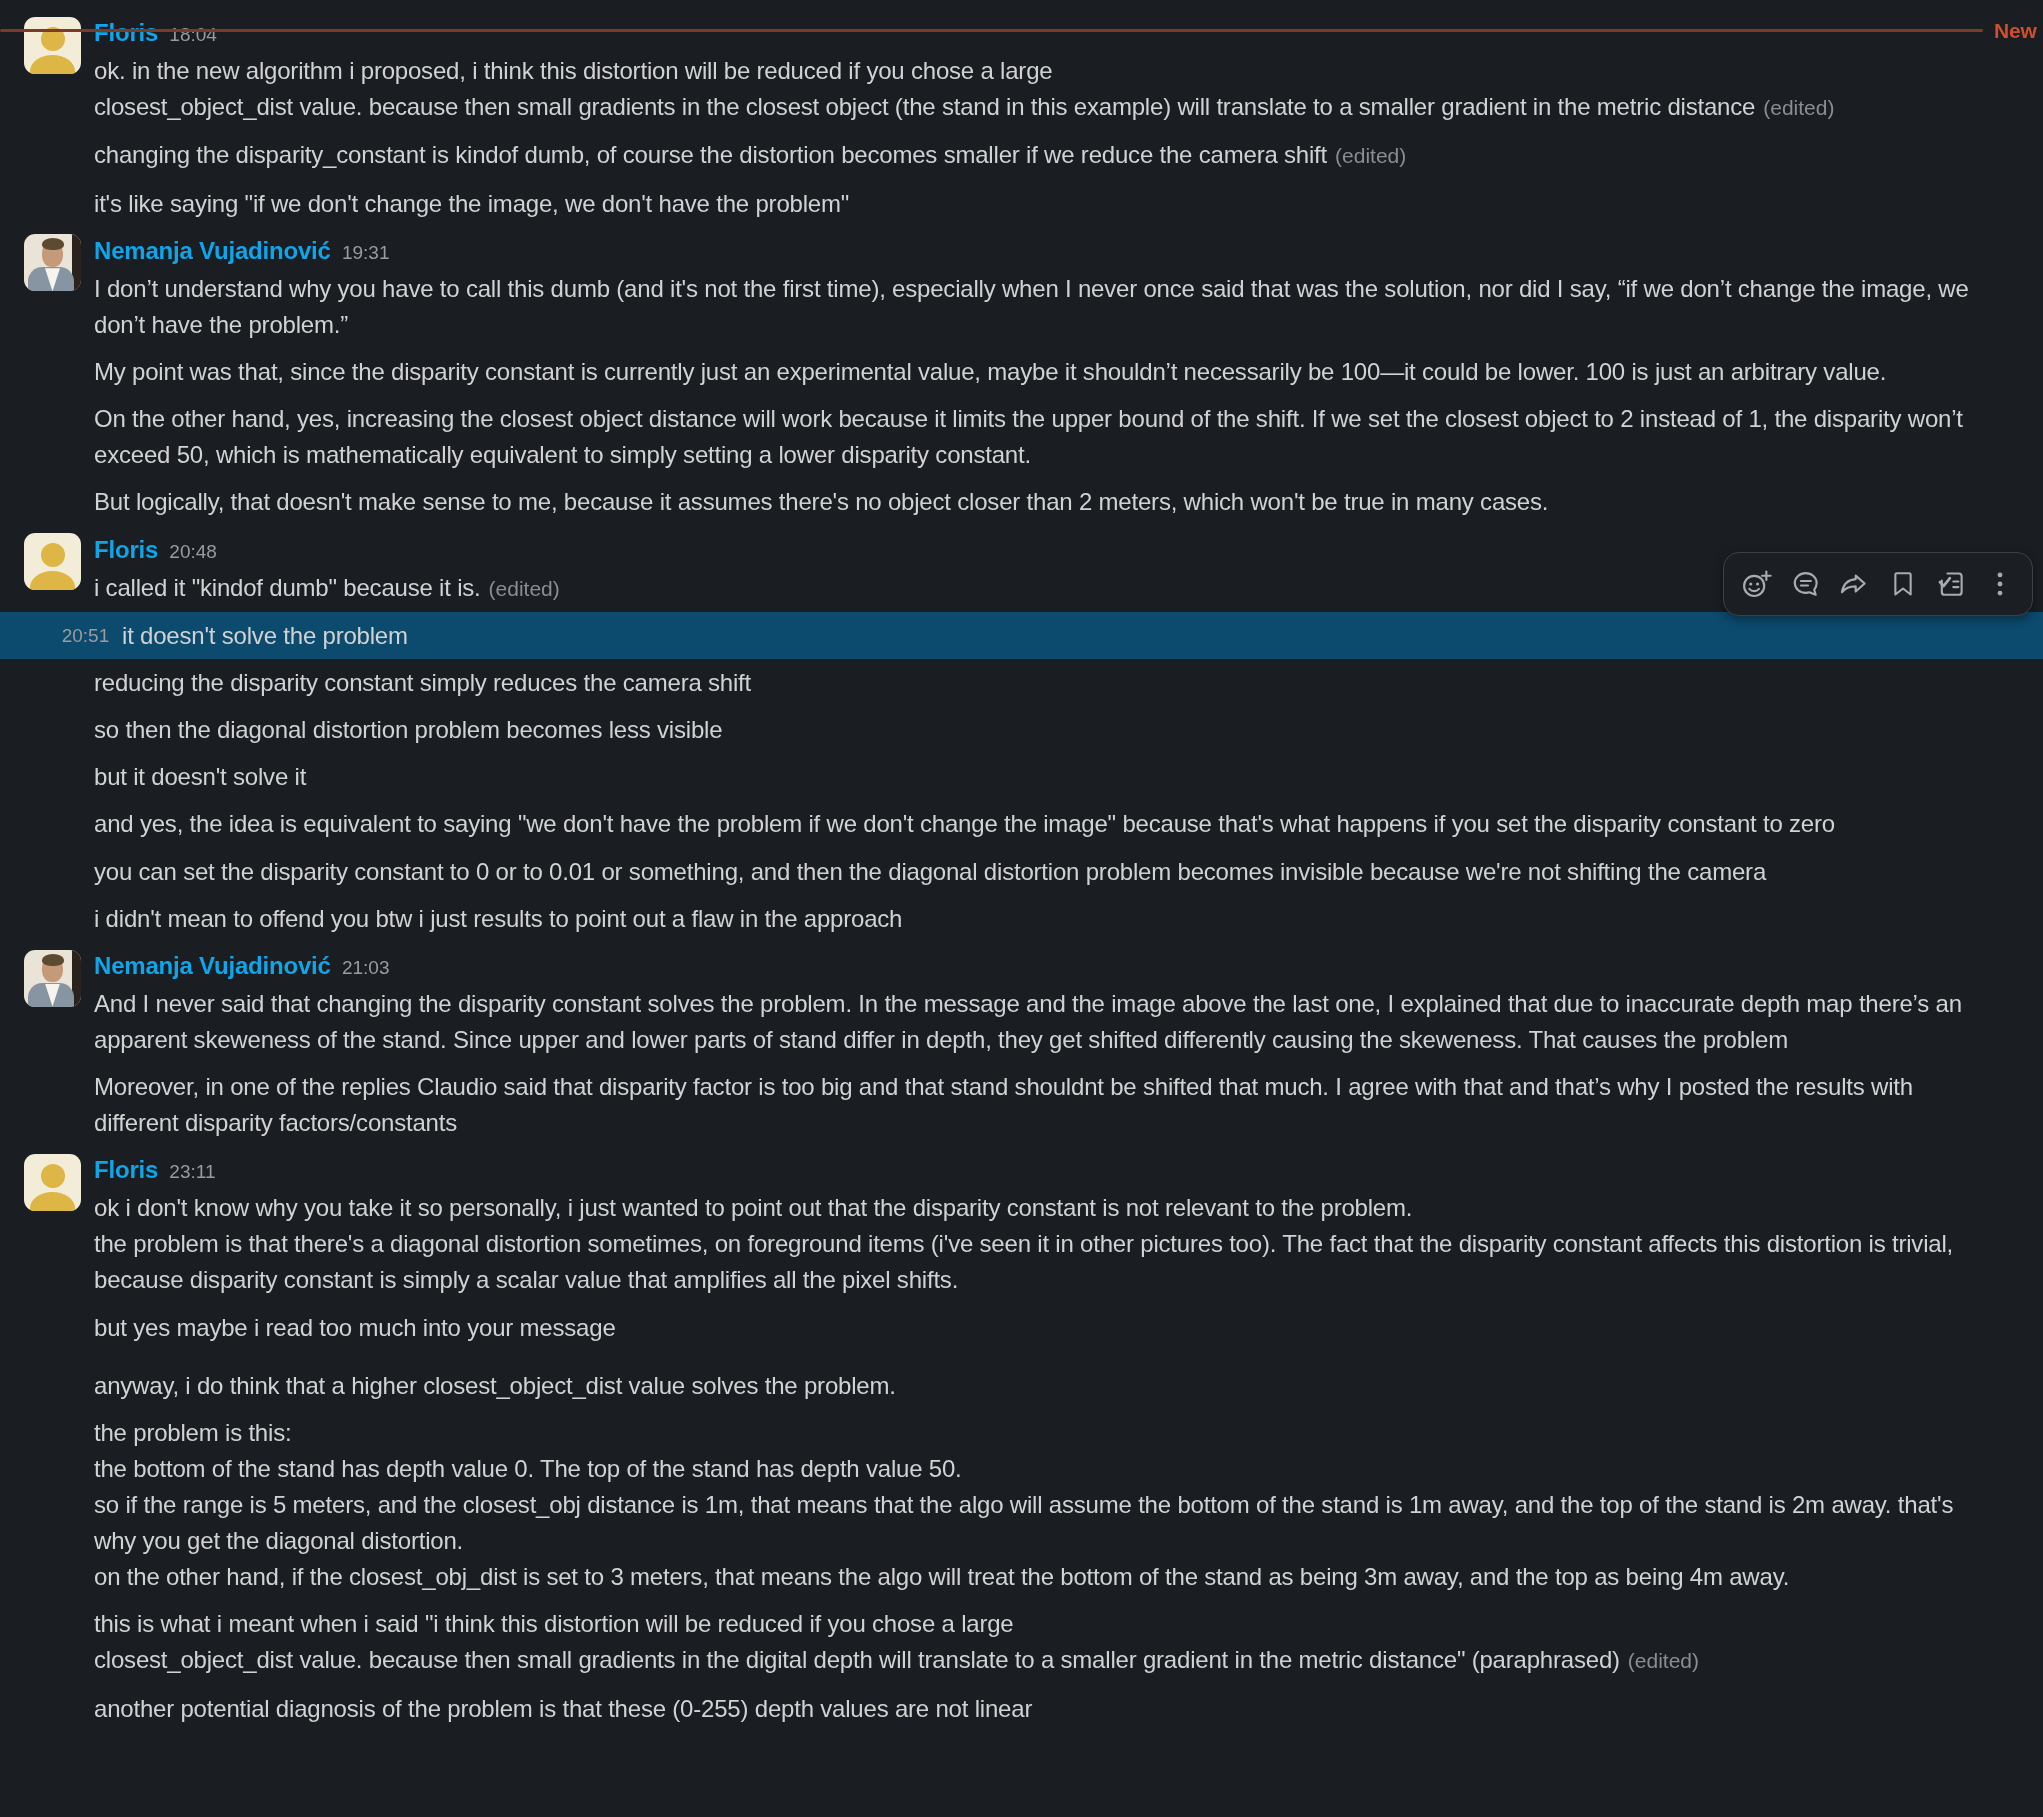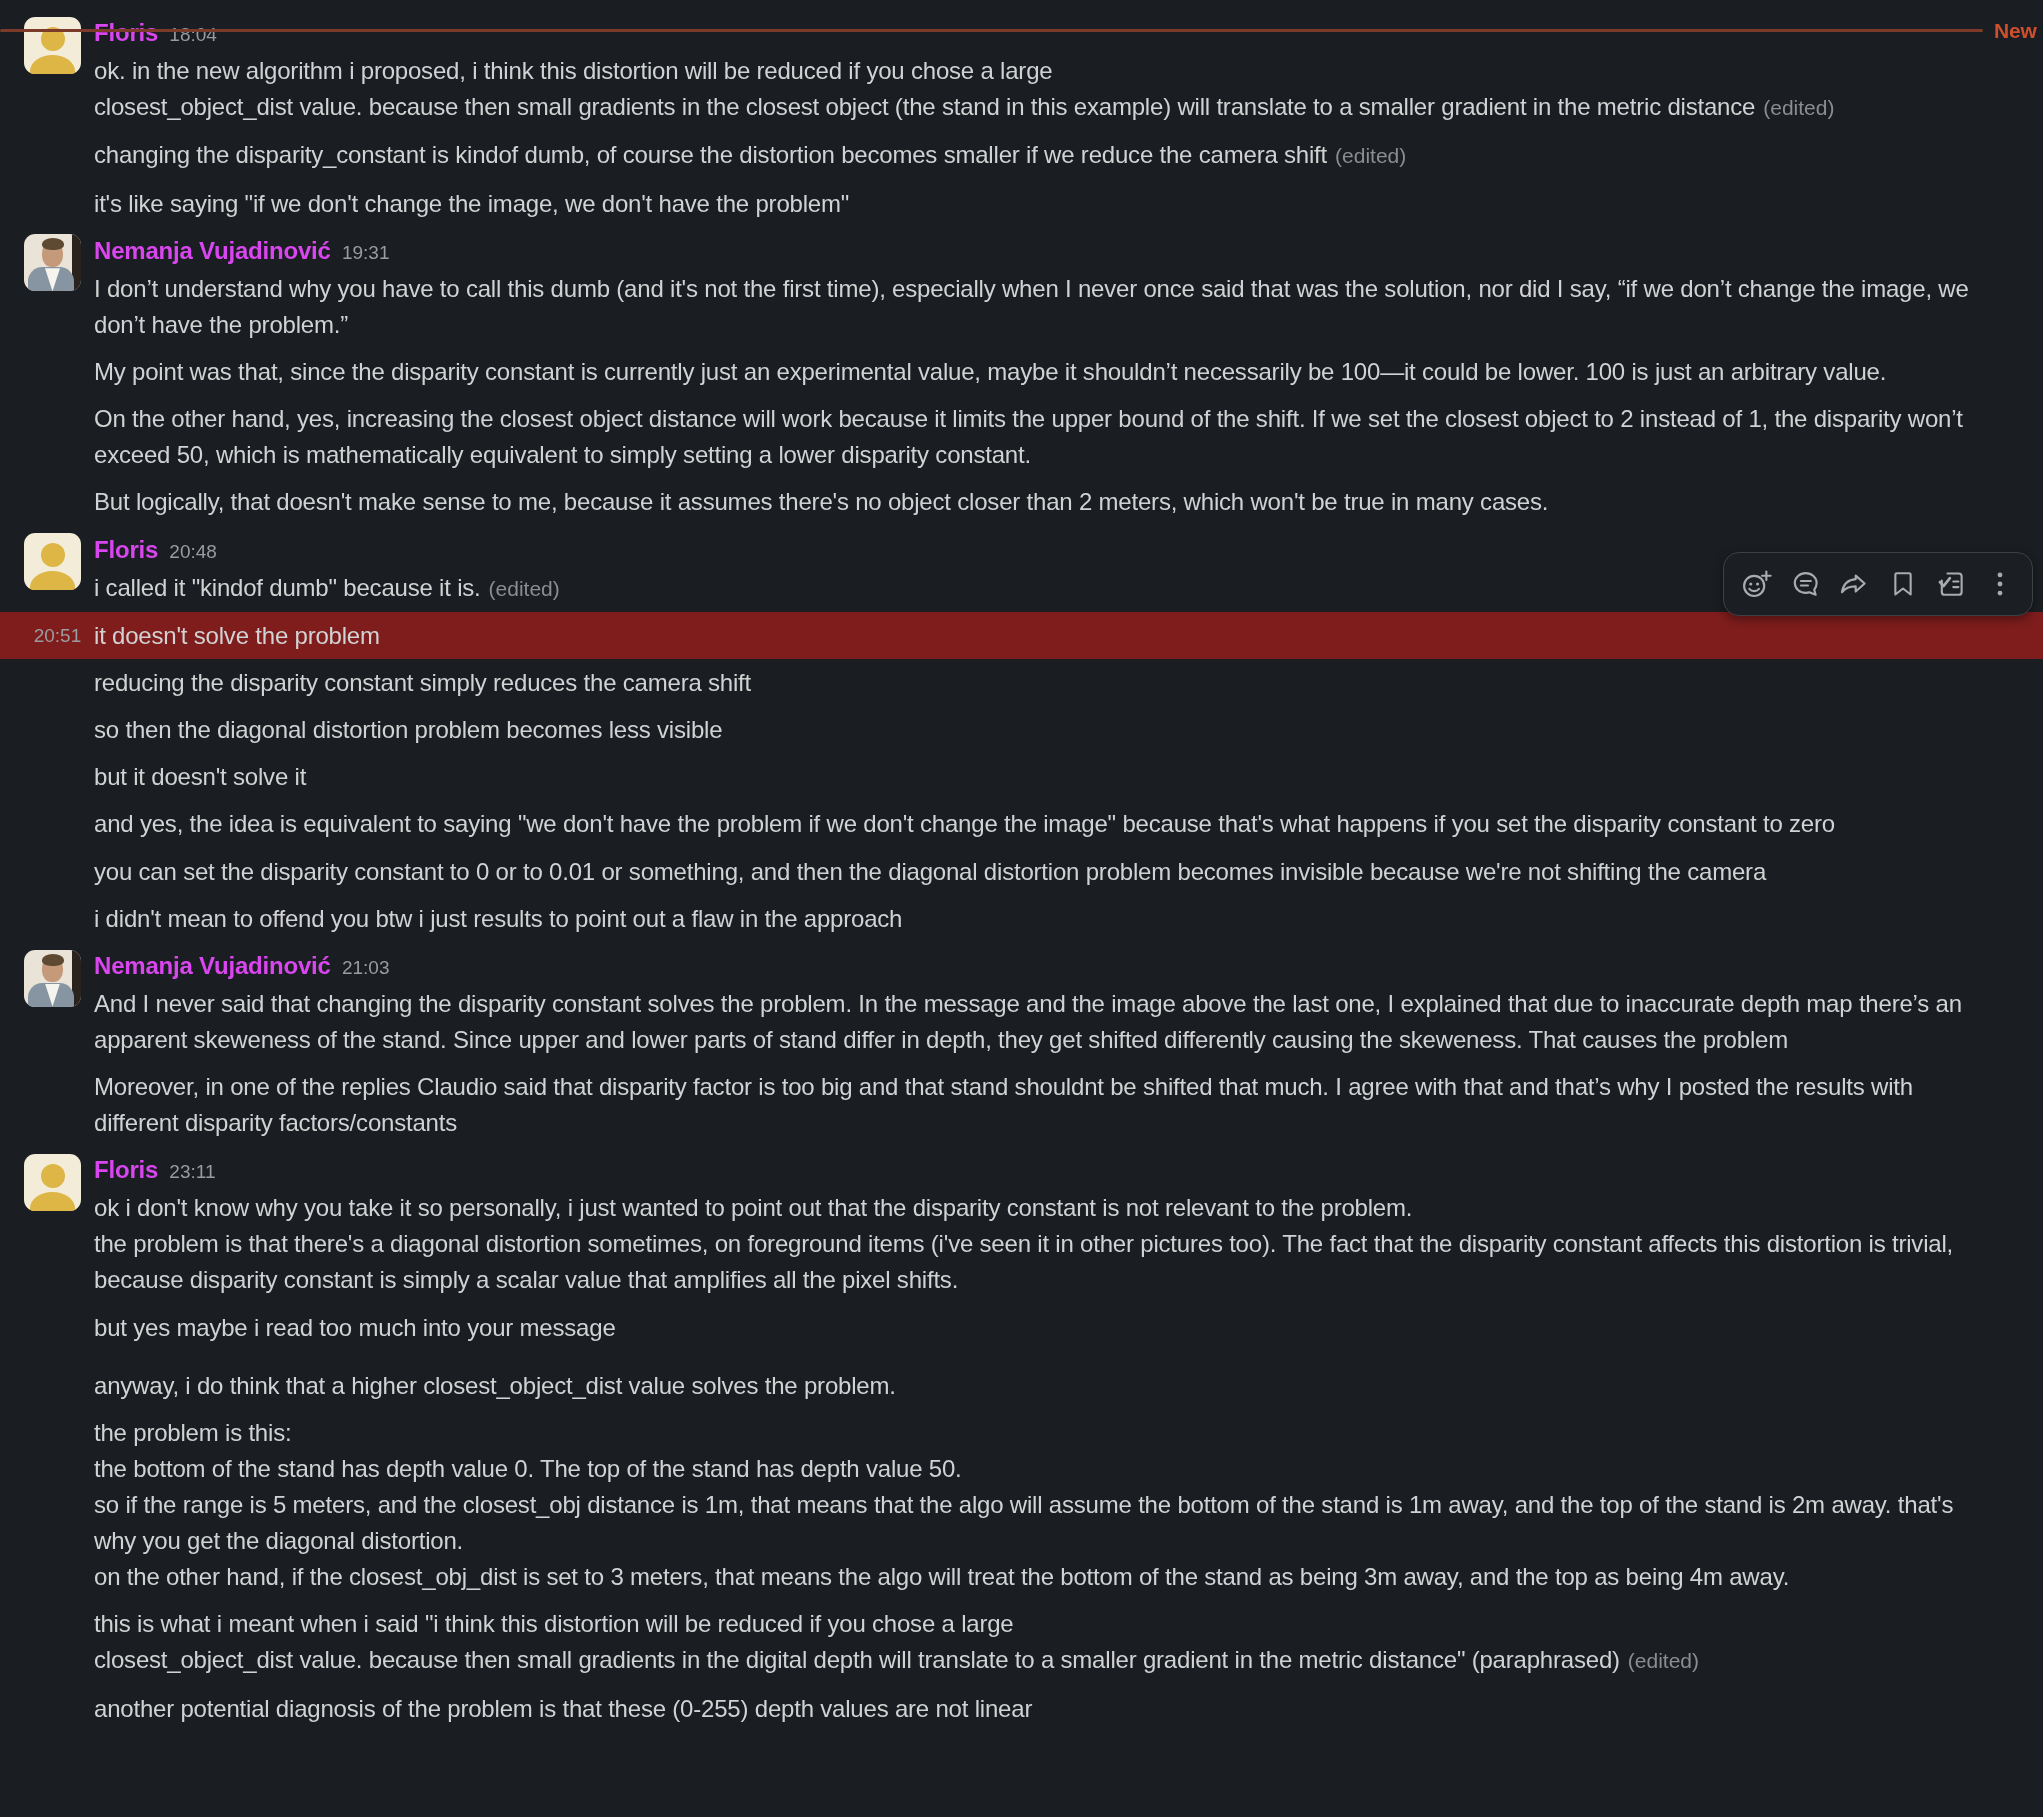--- a/index.html
+++ b/index.html
@@ -19,29 +19,29 @@
     display:flex;align-items:center;
     z-index:5;pointer-events:none;margin-top:16px;
   }
   .unread-line{flex:1;height:2.4px;background:#7c3a28;border-radius:1.6px;margin-right:11.2px;}
   .unread-label{color:#cf4e2b;font-weight:bold;font-size:21px;line-height:21px;margin-right:6.4px;}
 
   
   .message-list{padding-top:9.6px;}
   .msg-group{position:relative;}
   .row{display:flex;padding:5.6px 0;}
-  .row.hovered{background:#7f1d1d;}
+  .row.hovered{background:#0c4a6e;padding-left:28px;}
   .gutter{flex:0 0 94px;width:94px;position:relative;}
   .gutter-ts{
     position:absolute;right:12.8px;top:0;
     font-size:19px;color:#9a9c9f;line-height:36px;letter-spacing:0;
   }
   .content{flex:1;min-width:0;padding-right:56px;}
   .msg-header{line-height:36px;white-space:nowrap;}
-  .username{font-weight:bold;color:#d946ef;}
+  .username{font-weight:bold;color:#0ea5e9;}
   .header-ts{font-size:19px;color:#9a9c9f;margin-left:11.2px;letter-spacing:0;}
   .msg-text{white-space:pre-wrap;line-height:36px;color:#d1d2d3;}
   .edited{font-size:21px;color:#8b8d90;margin-left:8px;letter-spacing:0;}
 
   
   .avatar{
     position:absolute;left:24px;top:1.6px;
     width:57px;height:57px;border-radius:11.2px;overflow:hidden;
     background:#44484d;cursor:pointer;
   }

